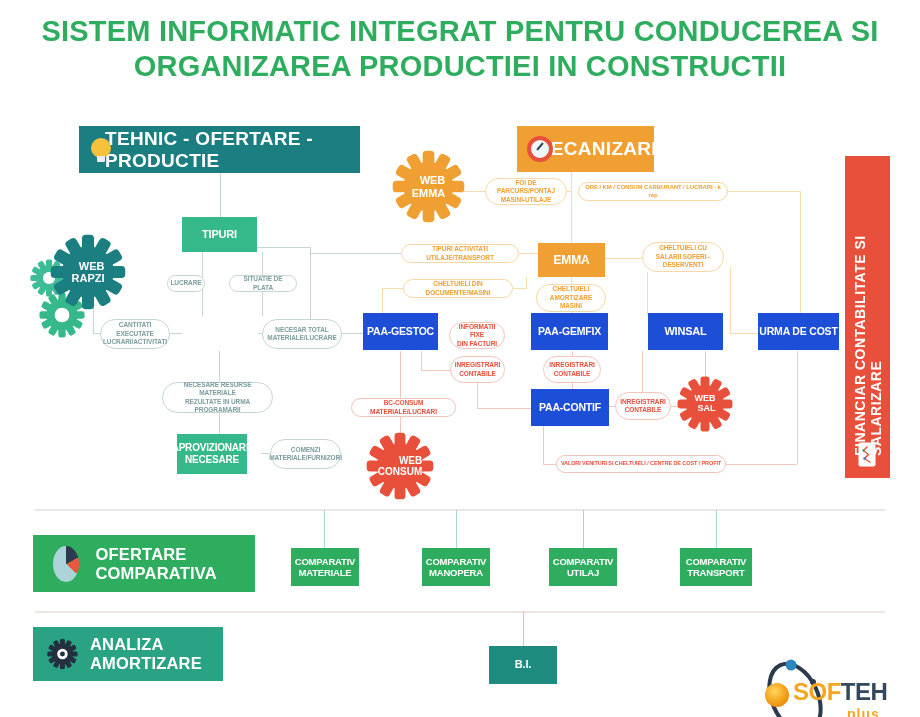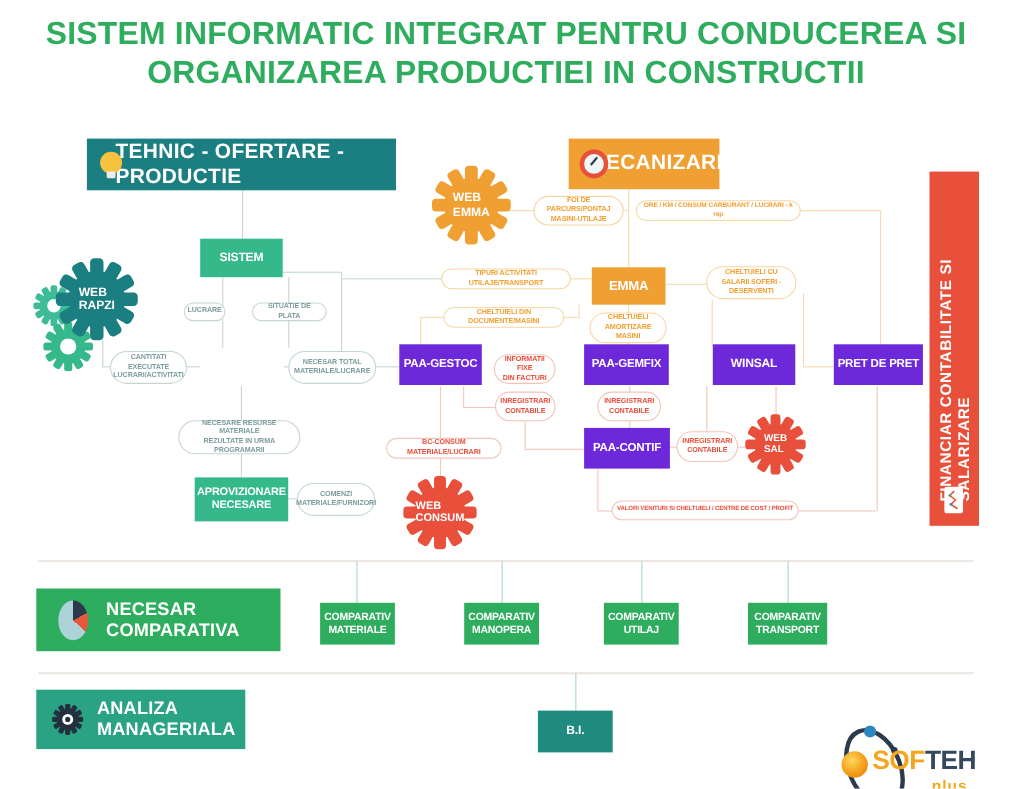--- a/index.html
+++ b/index.html
@@ -25,34 +25,34 @@
   
   .banner{left:845px;top:156px;width:45px;height:322px;background:#e8503c;}
   .banner-label{position:absolute;left:0;top:0;width:45px;height:300px;
         writing-mode:vertical-rl;transform:rotate(180deg);display:flex;align-items:center;justify-content:center;
         color:#fff;font-weight:bold;font-size:14px;letter-spacing:.5px;}
   .banner-chart{position:absolute;left:855px;top:446px;width:24px;height:17px;background:#fff;
         border-radius:2px;transform:rotate(-90deg);display:flex;align-items:center;justify-content:center;}
   
   .node{position:absolute;display:flex;align-items:center;justify-content:center;text-align:center;
         color:#fff;font-weight:bold;white-space:pre-line;line-height:1.2;letter-spacing:-0.2px;}
-  .green{background:#35b98b;} .red{background:#6d28d9;} .orange{background:#f0a032;}
+  .green{background:#35b98b;} .red{background:#1d4ed8;} .orange{background:#f0a032;}
   .bi{background:#1f8a80;}
   
   .pill{position:absolute;display:flex;align-items:center;justify-content:center;text-align:center;
         background:#fff;border-radius:999px;white-space:pre-line;font-weight:bold;line-height:1.3;
         letter-spacing:-0.1px;padding:0 3px;box-sizing:border-box;}
   .pteal{border:1px solid #c5d6d4;color:#7c9da0;}
   .porange{border:1px solid #f6d8a4;color:#f0a032;}
   .pred{border:1px solid #f3c4ba;color:#e8503c;}
   
   .gear{position:absolute;}
   .gear svg{display:block;width:100%;height:100%;}
   .gear-label{position:absolute;left:0;top:0;width:100%;height:100%;display:flex;align-items:center;
-        justify-content:center;text-align:left;color:#fff;font-weight:bold;white-space:pre-line;line-height:1.1;}
+        justify-content:center;text-align:right;color:#fff;font-weight:bold;white-space:pre-line;line-height:1.1;}
   
   .bulb{position:absolute;left:12px;top:12px;width:20px;height:20px;border-radius:50%;background:#f6c23e;}
   .bulb::after{content:"";position:absolute;left:6px;top:18px;width:8px;height:6px;background:#e9eef0;border-radius:1px;}
   .hdr-tehnic .hlabel{margin-left:26px;}
   .gauge{position:absolute;left:10px;top:10px;width:26px;height:26px;border-radius:50%;background:#e8503c;}
   .gauge::after{content:"";position:absolute;left:4px;top:4px;width:18px;height:18px;border-radius:50%;background:#eef6f7;}
   .needle{position:absolute;left:12px;top:6px;width:2px;height:9px;background:#2b3b4d;transform:rotate(40deg);z-index:2;}
   .hdr-mec .hlabel{margin-left:28px;}
   
   .bigbox{position:absolute;display:flex;align-items:center;color:#fff;font-weight:bold;font-size:16.5px;letter-spacing:.2px;}
@@ -213,29 +213,29 @@
 CONSUM</span>
   </div>
   <div class="gear" style="left:677px;top:376px;width:56px;height:56px">
     <svg viewBox="0 0 100 100">
         <use href="#gearsym" fill="#e8503c"></use>
       </svg>
     <span class="gear-label" style="font-size:9px">WEB
 SAL</span>
   </div>
 
-  <div class="node green" style="left:182px;top:217px;width:75px;height:35px;font-size:11px">SISTEM</div>
-  <div class="node green" style="left:177px;top:434px;width:85px;height:40px;font-size:10px">APROVIZIONARE
+  <div class="node green" style="left:182px;top:217px;width:75px;height:35px;font-size:11px">TIPURI</div>
+  <div class="node green" style="left:177px;top:434px;width:70px;height:40px;font-size:10px">APROVIZIONARE
 NECESARE</div>
   <div class="node red" style="left:363px;top:313px;width:75px;height:37px;font-size:10.5px">PAA-GESTOC</div>
   <div class="node orange" style="left:538px;top:243px;width:67px;height:34px;font-size:12px">EMMA</div>
   <div class="node red" style="left:531px;top:313px;width:77px;height:37px;font-size:10.5px">PAA-GEMFIX</div>
   <div class="node red" style="left:531px;top:389px;width:78px;height:37px;font-size:10.5px">PAA-CONTIF</div>
   <div class="node red" style="left:648px;top:313px;width:75px;height:37px;font-size:11px">WINSAL</div>
-  <div class="node red" style="left:758px;top:313px;width:81px;height:37px;font-size:10.5px">PRET DE PRET</div>
+  <div class="node red" style="left:758px;top:313px;width:81px;height:37px;font-size:10.5px">URMA DE COST</div>
   <div class="node bi" style="left:489px;top:646px;width:68px;height:38px;font-size:11px">B.I.</div>
 
   <div class="pill pteal" style="left:167px;top:275px;width:38px;height:17px;font-size:6.5px">LUCRARE</div>
   <div class="pill pteal" style="left:229px;top:275px;width:68px;height:17px;font-size:6.5px">SITUATIE DE PLATA</div>
   <div class="pill pteal" style="left:100px;top:319px;width:70px;height:30px;font-size:6.5px">CANTITATI EXECUTATE
 LUCRARI/ACTIVITATI</div>
   <div class="pill pteal" style="left:262px;top:319px;width:80px;height:30px;font-size:6.5px">NECESAR TOTAL
 MATERIALE/LUCRARE</div>
   <div class="pill pteal" style="left:162px;top:382px;width:111px;height:31px;font-size:6.5px">NECESARE RESURSE MATERIALE
 REZULTATE IN URMA PROGRAMARII</div>
@@ -256,39 +256,39 @@
 CONTABILE</div>
   <div class="pill pred" style="left:543px;top:356px;width:58px;height:27px;font-size:6.5px">INREGISTRARI
 CONTABILE</div>
   <div class="pill pred" style="left:615px;top:392px;width:56px;height:28px;font-size:6.5px">INREGISTRARI
 CONTABILE</div>
   <div class="pill pred" style="left:351px;top:398px;width:105px;height:19px;font-size:6.5px">BC-CONSUM MATERIALE/LUCRARI</div>
   <div class="pill pred" style="left:556px;top:455px;width:170px;height:18px;font-size:5.5px">VALORI VENITURI SI CHELTUIELI / CENTRE DE COST / PROFIT</div>
 
   <div class="bigbox comparativa">
     <span class="pie"></span>
-    <span>NECESAR COMPARATIVA</span>
+    <span>OFERTARE COMPARATIVA</span>
   </div>
   <div class="node" style="left:291px;top:548px;width:68px;height:38px;font-size:9.5px;background:#2fad5f">COMPARATIV
 MATERIALE</div>
   <div class="node" style="left:422px;top:548px;width:68px;height:38px;font-size:9.5px;background:#2fad5f">COMPARATIV
 MANOPERA</div>
   <div class="node" style="left:549px;top:548px;width:68px;height:38px;font-size:9.5px;background:#2fad5f">COMPARATIV
 UTILAJ</div>
   <div class="node" style="left:680px;top:548px;width:72px;height:38px;font-size:9.5px;background:#2fad5f">COMPARATIV
 TRANSPORT</div>
   <div class="bigbox manageriala">
     <span class="gearicon">
       <svg viewBox="0 0 100 100">
           <use href="#gearsym" fill="#22303f"></use>
           <circle cx="50" cy="50" r="17" fill="#ffffff"></circle>
           <circle cx="50" cy="50" r="8" fill="#22303f"></circle>
         </svg>
     </span>
-    <span>ANALIZA MANAGERIALA</span>
+    <span>ANALIZA AMORTIZARE</span>
   </div>
 
   <div class="logo">
     <svg width="80" height="92" viewBox="0 0 80 92">
       <defs>
         <radialGradient id="sphere" cx="40%" cy="35%" r="70%">
           <stop offset="0%" stop-color="#ffd75e"></stop>
             <stop offset="60%" stop-color="#f5a51f"></stop>
             <stop offset="100%" stop-color="#e88b0e"></stop>
         </radialGradient>

